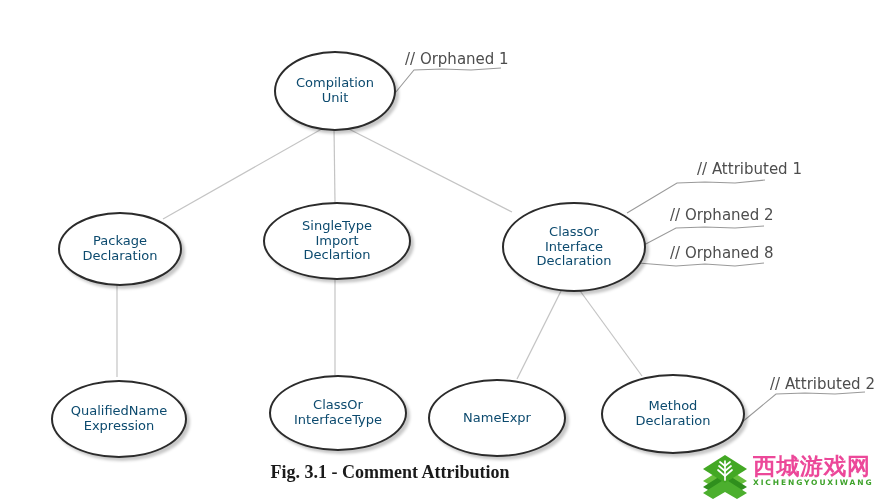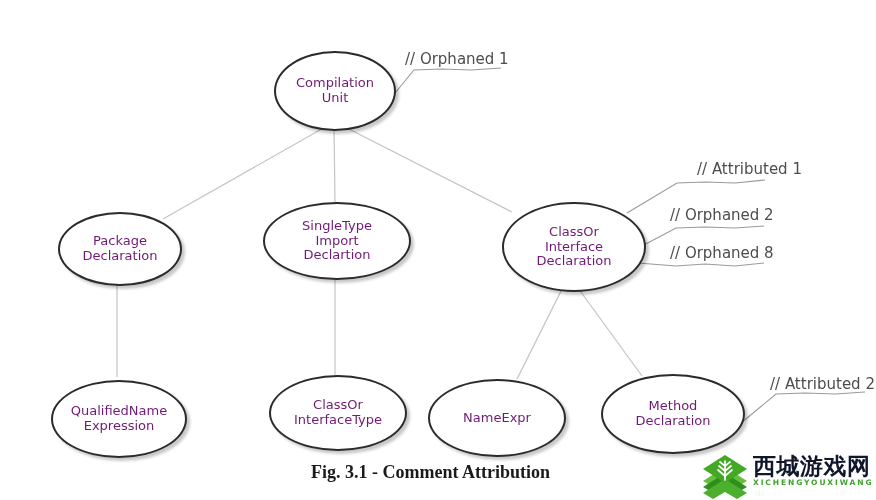--- a/index.html
+++ b/index.html
@@ -14,44 +14,44 @@
   .node{
     position:absolute;
     z-index:2;
     background:#ffffff;
     border:2px solid #2b2b2b;
     border-radius:50%;
     box-shadow:3px 3px 3px rgba(0,0,0,0.22);
     display:flex;flex-direction:column;
     align-items:center;justify-content:center;
     text-align:center;
-    color:#701a75;
+    color:#0c4a6e;
     font-size:13px;line-height:1.15;
   }
   .node span{display:block;white-space:nowrap;}
   .ann{
     position:absolute;z-index:3;
     color:#4d4d4d;font-size:15px;white-space:nowrap;
   }
   .caption{
     position:absolute;z-index:3;
     left:230px;top:462px;width:320px;
-    text-align:right;
+    text-align:center;
     font-family:"Liberation Serif","DejaVu Serif",serif;
     font-weight:bold;font-size:18px;color:#1a1a1a;
   }
   .watermark{
     position:absolute;z-index:3;
     left:700px;top:454px;
     display:flex;align-items:flex-start;
   }
   .wm-logo{width:50px;height:45px;margin-right:3px;}
   .wm-text{display:flex;flex-direction:column;align-items:flex-start;}
   .wm-cn{
-    font-size:23px;font-weight:bold;color:#0f172a;
+    font-size:23px;font-weight:bold;color:#ec4899;
     line-height:1.05;letter-spacing:0.5px;white-space:nowrap;
   }
   .wm-en{
     margin-top:0;
     font-size:7.5px;font-weight:600;color:#3fa32c;
     letter-spacing:1.9px;white-space:nowrap;
   }
 </style>
 </head>
 <body>

